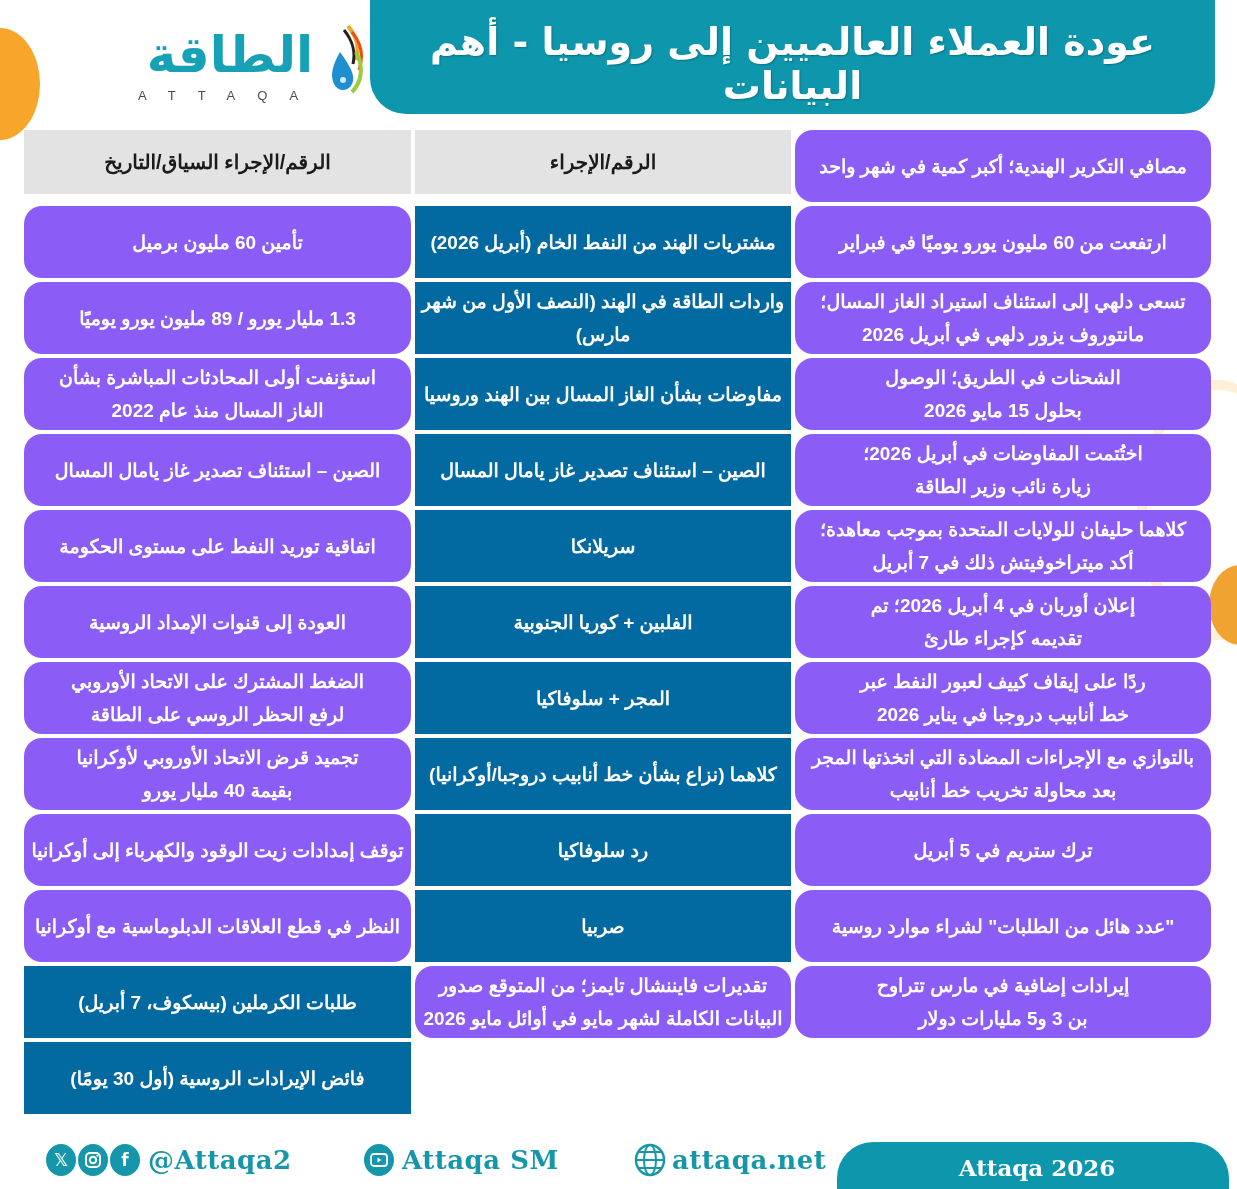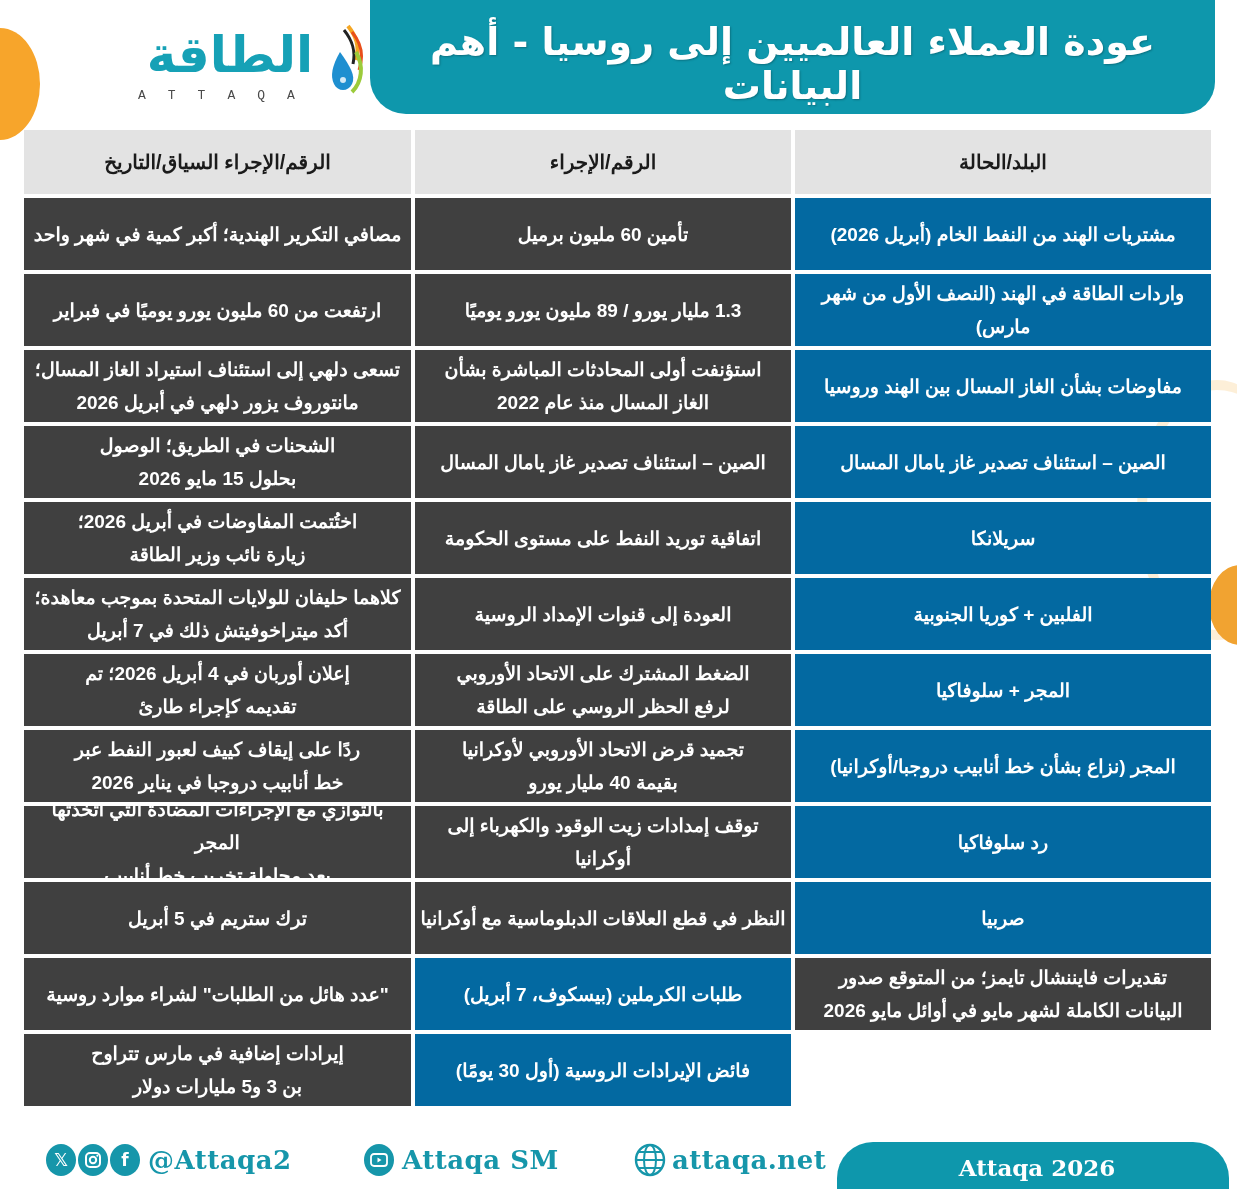--- a/index.html
+++ b/index.html
@@ -21,21 +21,21 @@
 
   
   .logo { position: absolute; left: 118px; top: 22px; width: 240px; height: 84px; margin-left: 12px; }
   .logo-ar {
     position: absolute; left: 0; top: 0; width: 200px; height: 66px;
     font-family: "DejaVu Sans", sans-serif; font-weight: bold; font-size: 50px;
     color: #16A1B6; direction: rtl; text-align: center; line-height: 66px;
   }
   .logo-en {
     position: absolute; left: 8px; top: 66px; width: 190px;
-    font-family: Liberation Mono, monospace; font-size: 13px; letter-spacing: 22px;
+    font-family: Liberation Sans, sans-serif; font-size: 13px; letter-spacing: 22px;
     color: #4a4a4a; text-align: left;
   }
   .logo-drop { position: absolute; left: 196px; top: 0; width: 40px; height: 84px; }
 
   
   .title-bar {
     position: absolute; left: 370px; top: -10px; width: 845px; height: 124px;
     background: #0E97AC; border-radius: 0 0 32px 32px;
     border-bottom-left-radius: 36px;
   }
@@ -51,21 +51,21 @@
     position: absolute; left: 24px; top: 130px; width: 1185px;
     display: grid; grid-template-columns: 387px 376px 416px; gap: 4px;
     direction: ltr;
   }
   .cell {
     display: flex; align-items: center; justify-content: center; text-align: center;
     direction: rtl; font-family: "Liberation Sans", sans-serif; font-weight: bold;
     font-size: 19px; line-height: 33px; padding: 0 4px; overflow: hidden; white-space: pre-line;
   }
   .cell.head { background: #E3E3E3; color: #1b1b1b; height: 64px; font-size: 20px; }
-  .cell.light { background: #404040; color: #ffffff; height: 72px; }
+  .cell.light { background: #8b5cf6; color: #ffffff; height: 72px; border-radius: 18px; }
   .cell.dark { background: #0369a1; color: #ffffff; height: 72px; }
 
   
   .footer { position: absolute; left: 0; top: 1130px; width: 1237px; height: 59px; }
   .social { position: absolute; top: 12px; height: 36px; display: flex; align-items: center; }
   .icon-circle {
     width: 30px; height: 32px; border-radius: 50%; background: #1696AA; color: #fff;
     display: flex; align-items: center; justify-content: center;
     font-family: "DejaVu Sans", sans-serif; font-weight: bold; font-size: 17px; margin-right: 2px;
   }
@@ -102,21 +102,20 @@
   </svg>
 </div>
 
 <div class="title-bar">
   <div class="title-text">عودة العملاء العالميين إلى روسيا - أهم البيانات</div>
 </div>
 
 <div class="table">
   <div class="cell head">الرقم/الإجراء السياق/التاريخ</div>
   <div class="cell head">الرقم/الإجراء</div>
-  <div class="cell head">البلد/الحالة</div>
 
   <div class="cell light">مصافي التكرير الهندية؛ أكبر كمية في شهر واحد</div>
   <div class="cell light">تأمين 60 مليون برميل</div>
   <div class="cell dark">مشتريات الهند من النفط الخام (أبريل 2026)</div>
 
   <div class="cell light">ارتفعت من 60 مليون يورو يوميًا في فبراير</div>
   <div class="cell light">1.3 مليار يورو / 89 مليون يورو يوميًا</div>
   <div class="cell dark">واردات الطاقة في الهند (النصف الأول من شهر مارس)</div>
 
   <div class="cell light">تسعى دلهي إلى استئناف استيراد الغاز المسال؛
@@ -143,21 +142,21 @@
   <div class="cell light">إعلان أوربان في 4 أبريل 2026؛ تم
 تقديمه كإجراء طارئ</div>
   <div class="cell light">الضغط المشترك على الاتحاد الأوروبي
 لرفع الحظر الروسي على الطاقة</div>
   <div class="cell dark">المجر + سلوفاكيا</div>
 
   <div class="cell light">ردًا على إيقاف كييف لعبور النفط عبر
 خط أنابيب دروجبا في يناير 2026</div>
   <div class="cell light">تجميد قرض الاتحاد الأوروبي لأوكرانيا
 بقيمة 40 مليار يورو</div>
-  <div class="cell dark">المجر (نزاع بشأن خط أنابيب دروجبا/أوكرانيا)</div>
+  <div class="cell dark">كلاهما (نزاع بشأن خط أنابيب دروجبا/أوكرانيا)</div>
 
   <div class="cell light">بالتوازي مع الإجراءات المضادة التي اتخذتها المجر
 بعد محاولة تخريب خط أنابيب</div>
   <div class="cell light">توقف إمدادات زيت الوقود والكهرباء إلى أوكرانيا</div>
   <div class="cell dark">رد سلوفاكيا</div>
 
   <div class="cell light">ترك ستريم في 5 أبريل</div>
   <div class="cell light">النظر في قطع العلاقات الدبلوماسية مع أوكرانيا</div>
   <div class="cell dark">صربيا</div>
 

